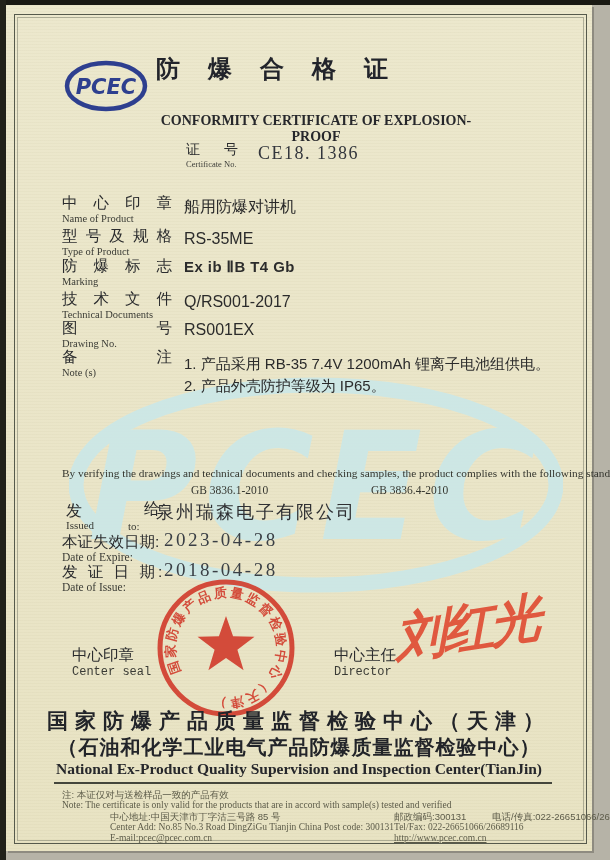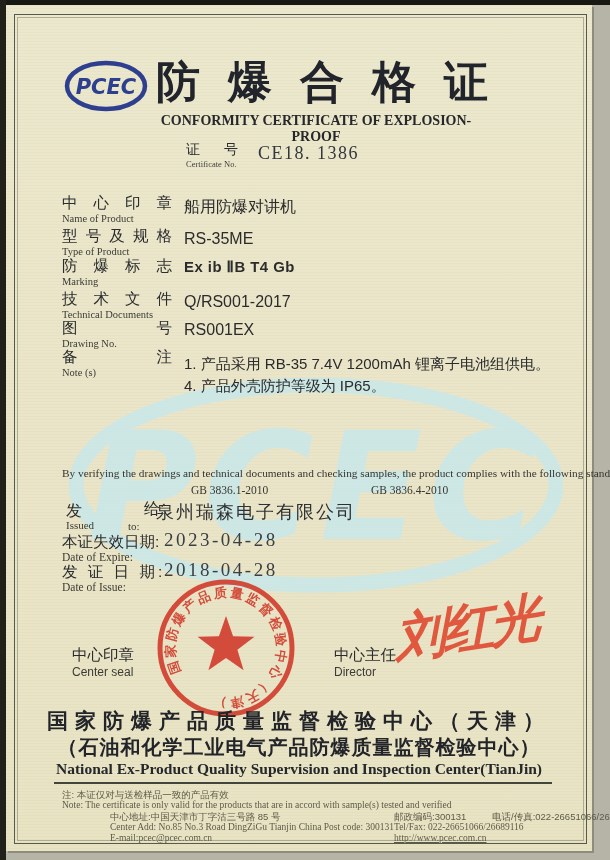--- a/index.html
+++ b/index.html
@@ -11,21 +11,21 @@
         background:linear-gradient(180deg,#ece8cd 0%,#eae5c8 55%,#e8e3c3 100%);
         box-shadow:2px 2px 0 #8e8b80;}
   .page::before{content:'';position:absolute;inset:0;pointer-events:none;
         background:repeating-linear-gradient(180deg,rgba(120,110,60,.035) 0 1px,transparent 1px 3px);}
   .frame{position:absolute;left:8px;top:9px;right:5px;bottom:7px;border:1.5px solid #565a4c;}
   .frame::after{content:'';position:absolute;inset:2px;border:1px solid rgba(86,90,76,.4);}
   .abs{position:absolute;}
   .cn{color:#2b2c2e;}
   
   .logo-svg{position:absolute;left:58px;top:55px;width:84px;height:52px;}
-  .title{position:absolute;left:150px;top:48px;font-size:44px;font-weight:bold;
+  .title{position:absolute;left:150px;top:48px;font-size:24px;font-weight:bold;
          letter-spacing:28px;color:#22242b;white-space:nowrap;}
   .subtitle{position:absolute;left:150px;top:108px;width:320px;text-align:center;
          font-family:"Liberation Serif",serif;font-weight:bold;font-size:14px;color:#26272b;}
   .certno-label{position:absolute;left:180px;top:136px;}
   .certno-cn{display:block;width:52px;text-align:justify;text-align-last:justify;font-size:14px;color:#2b2c2e;}
   .certno-en{display:block;font-family:"Liberation Serif",serif;font-size:8.5px;color:#3c3d38;margin-top:0px;}
   .certno-value{position:absolute;left:252px;top:138px;font-family:"Liberation Serif",serif;
          font-size:18px;letter-spacing:1.5px;color:#33363c;}
   
   .flabel{position:absolute;left:56px;}
@@ -48,21 +48,21 @@
   .iss-en1{position:absolute;left:60px;top:514px;font-family:"Liberation Serif",serif;font-size:11px;color:#3a3b35;}
   .iss-en2{position:absolute;left:122px;top:515px;font-family:"Liberation Serif",serif;font-size:11px;color:#3a3b35;}
   .iss-val{position:absolute;left:150px;top:495px;font-size:18px;letter-spacing:2px;color:#2f3033;}
   .d-cn{position:absolute;left:56px;font-size:15.5px;color:#2b2c2e;white-space:nowrap;}
   .d-en{position:absolute;left:56px;font-family:"Liberation Serif",serif;font-size:11.5px;color:#3a3b35;white-space:nowrap;text-align:center;}
   .d-val{position:absolute;left:158px;font-family:"Liberation Serif",serif;font-size:19px;
          letter-spacing:2.5px;color:#3a3f45;}
   
   .seal-svg{position:absolute;left:140px;top:563px;width:160px;height:160px;opacity:.92;}
   .slabel-cn{position:absolute;font-size:15.5px;color:#2b2c2e;}
-  .slabel-en{position:absolute;font-family:Liberation Sans, sans-serif;font-size:12px;color:#3a3b35;}
+  .slabel-en{position:absolute;font-family:Liberation Mono, monospace;font-size:12px;color:#3a3b35;}
   .signature{position:absolute;left:388px;top:585px;width:190px;font-size:52px;font-weight:bold;
          font-style:italic;color:#e04a31;transform:rotate(-9deg) skewX(-6deg);
          letter-spacing:-4px;white-space:nowrap;opacity:.9;}
   
   .org1{position:absolute;left:0;top:702px;width:100%;text-align:center;font-size:21px;
         font-weight:bold;letter-spacing:7px;color:#222429;white-space:nowrap;}
   .org2{position:absolute;left:0;top:729px;width:100%;text-align:center;font-size:20px;
         font-weight:bold;letter-spacing:1px;color:#222429;white-space:nowrap;}
   .org3{position:absolute;left:0;top:755px;width:100%;text-align:center;
         font-family:"Liberation Serif",serif;font-weight:bold;font-size:15.5px;color:#26272b;}
@@ -130,21 +130,21 @@
       <span class="flabel-en">Drawing No.</span>
     </div>
     <div class="fvalue" style="top:316px">RS001EX</div>
 
     <div class="flabel" style="top:342px">
       <span class="flabel-cn">备注</span>
       <span class="flabel-en">Note (s)</span>
     </div>
     <div class="fvalue notes" style="top:348px">
       <div>1. 产品采用 RB-35 7.4V 1200mAh 锂离子电池组供电。</div>
-      <div>4. 产品外壳防护等级为 IP65。</div>
+      <div>2. 产品外壳防护等级为 IP65。</div>
     </div>
 
     <div class="stmt-en">By verifying the drawings and technical documents and checking samples, the product complies with the following standards</div>
     <div class="std1">GB 3836.1-2010</div>
     <div class="std2">GB 3836.4-2010</div>
 
     <div class="iss-cn1">发</div>
     <div class="iss-cn2">给:</div>
     <div class="iss-en1">Issued</div>
     <div class="iss-en2">to:</div>

